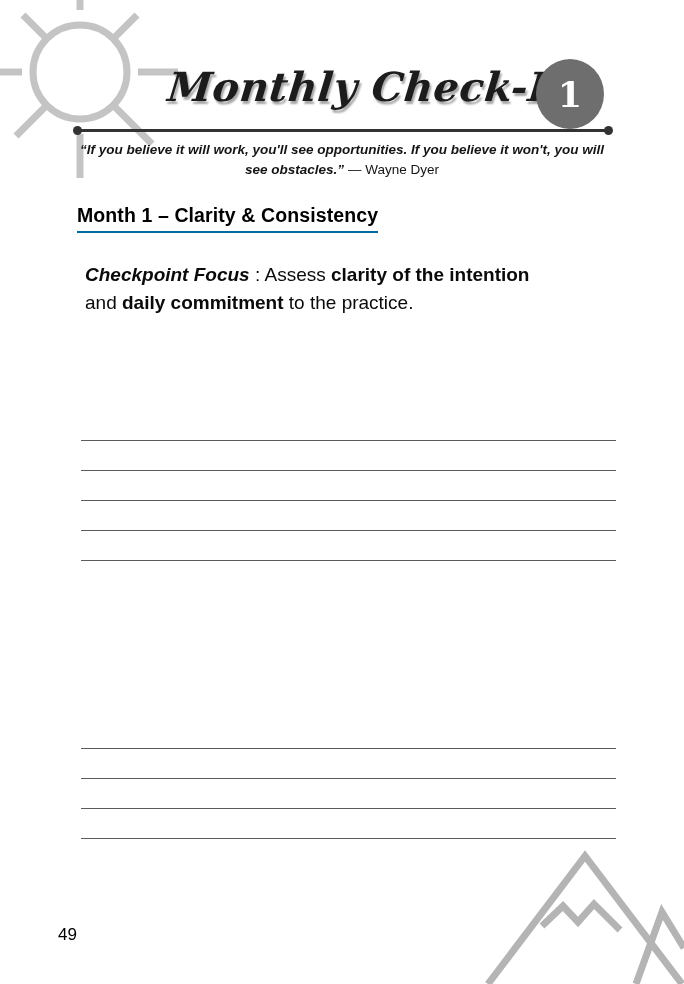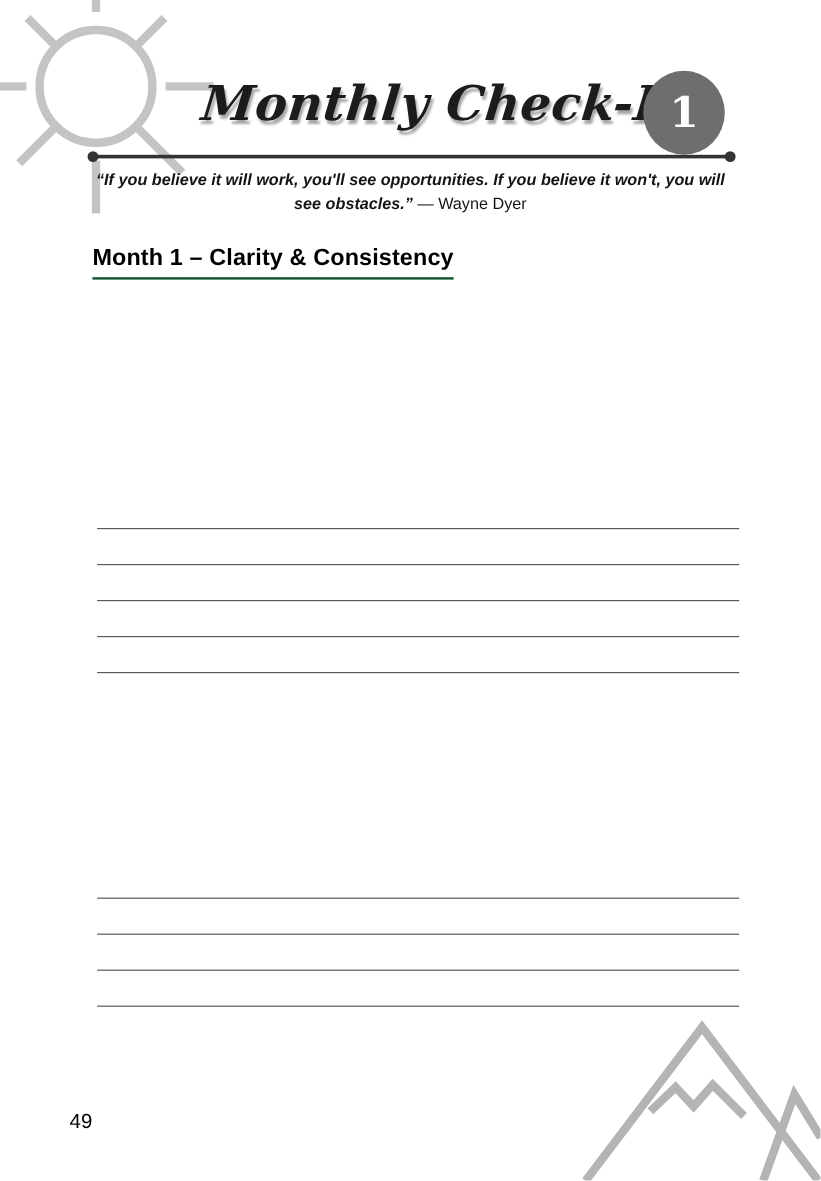--- a/index.html
+++ b/index.html
@@ -118,21 +118,21 @@
 
   
   .section-heading {
     position: absolute;
     left: 77px;
     top: 204px;
     font-size: 19.5px;
     font-weight: bold;
     color: #000000;
     padding-bottom: 4px;
-    border-bottom: 2px solid #14532d;
+    border-bottom: 2px solid #0369a1;
     display: inline-block;
     letter-spacing: 0.1px;
   }
 
   
   .focus-para {
     position: absolute;
     left: 85px;
     top: 261px;
     width: 470px;
@@ -222,20 +222,23 @@
     <span class="rule-dot right"></span>
   </div>
 
   <div class="quote-block">
     <span class="q-text">“If you believe it will work, you'll see opportunities. If you believe it won't, you will see obstacles.”</span>
     <span class="q-attrib">— Wayne Dyer</span>
   </div>
 
   <div class="section-heading">Month 1 – Clarity &amp; Consistency</div>
 
+  <div class="focus-para">
+    <span class="lead">Checkpoint Focus</span><span> : </span><span>Assess </span><span class="strong">clarity of the intention</span><span> and </span><span class="strong">daily commitment</span><span> to the practice.</span>
+  </div>
 
 
   <div class="lines-group" id="lines-1">
     <div class="write-line"></div>
     <div class="write-line"></div>
     <div class="write-line"></div>
     <div class="write-line"></div>
     <div class="write-line"></div>
   </div>
 

